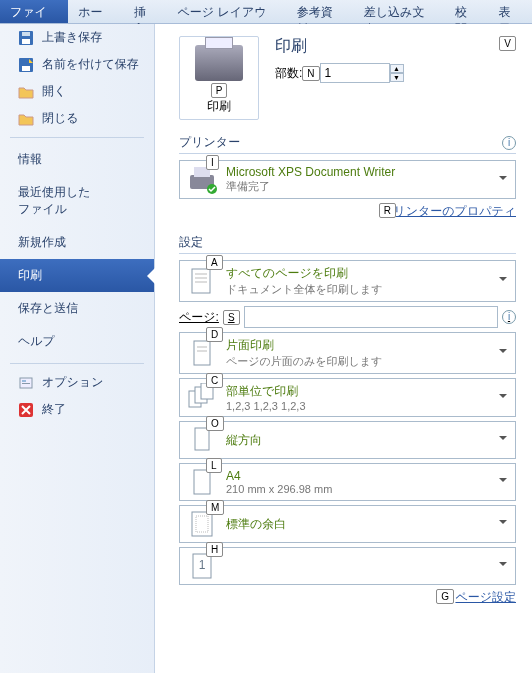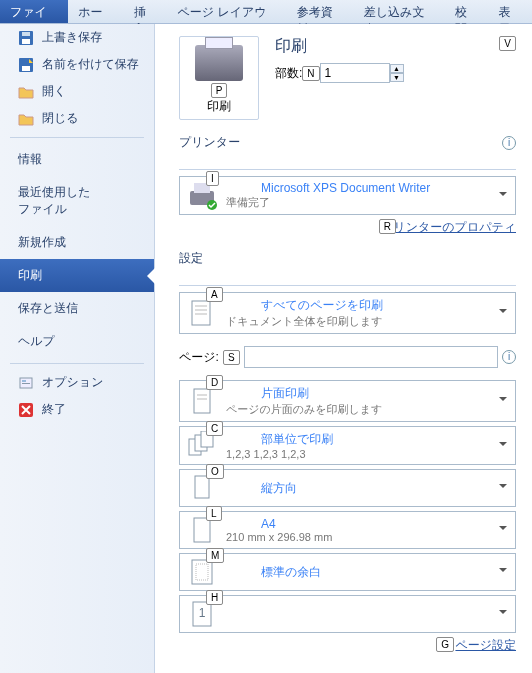--- a/index.html
+++ b/index.html
@@ -20,28 +20,28 @@
   .top-row { display: flex; gap: 16px; align-items: flex-start; position: relative; }
   .print-btn-box { width: 80px; text-align: center; border:1px solid #c5d3e6; padding:8px 4px 4px; border-radius:2px; }
   .printer-img { width:48px; height:36px; margin:0 auto 2px; background:linear-gradient(#aab,#667); border-radius:3px; position:relative; }
   .printer-img::before { content:""; position:absolute; top:-8px; left:10px; right:10px; height:10px; background:#eef; border:1px solid #99a; }
   .key-badge { display:inline-block; border:1px solid #8a8a8a; background:#fff; padding:0 4px; font-size:10px; line-height:13px; border-radius:2px; position:absolute; }
   .section-title { font-size:16px; color:#2a426b; margin-bottom:6px; }
   .copies-row { display:flex; align-items:center; gap:0; position:relative; }
   .copies-input { border:1px solid #abc; width:70px; height:20px; padding:0 4px; }
   .spin { width:14px; }
   .spin div { height:9px; border:1px solid #abc; background:#eef3fa; font-size:7px; text-align:center; line-height:7px; cursor:pointer; }
-  .h2 { font-size:15px; color:#2a426b; margin:14px 0 6px; border-bottom:1px solid #c5d3e6; padding-bottom:18px; display:flex; justify-content:space-between; align-items:center;}
+  .h2 { font-size:15px; color:#2a426b; margin:14px 0 6px; border-bottom:1px solid #c5d3e6; padding-bottom:2px; display:flex; justify-content:space-between; align-items:center;}
   .info-dot { width:14px;height:14px;border:1px solid #79a;border-radius:50%;color:#47a;font-size:10px;text-align:center;line-height:12px;cursor:pointer;}
   .drop { border:1px solid #abc; background:#fff; padding:4px 22px 4px 46px; position:relative; min-height:38px; display:flex; flex-direction:column; justify-content:center; cursor:pointer; margin-bottom:4px;}
-  .drop .primary { color:#3b82f6;margin-left:35px; }
+  .drop .primary { color:#4d7c0f; }
   .drop .secondary { color:#777; font-size:11px; }
   .drop::after { content:""; position:absolute; right:8px; top:50%; transform:translateY(-50%); border:4px solid transparent; border-top-color:#555; }
   .drop .dicon { position:absolute; left:6px; top:50%; transform:translateY(-50%); width:32px; height:30px; }
-  .pages-row { display:flex; align-items:center; gap:4px; margin:12px 0; position:relative;}
+  .pages-row { display:flex; align-items:center; gap:4px; margin:4px 0; position:relative;text-decoration:underline;}
   .pages-input { flex:1; border:1px solid #abc; height:22px; padding:0 4px; }
   .link-row { text-align:right; margin-top:2px; position:relative;}
   .link { color:#2a57a5; text-decoration:underline; cursor:pointer; }
   svg { display:block; }
 </style>
 </head>
 <body>
 
 <div class="app">
   <div class="ribbon">

